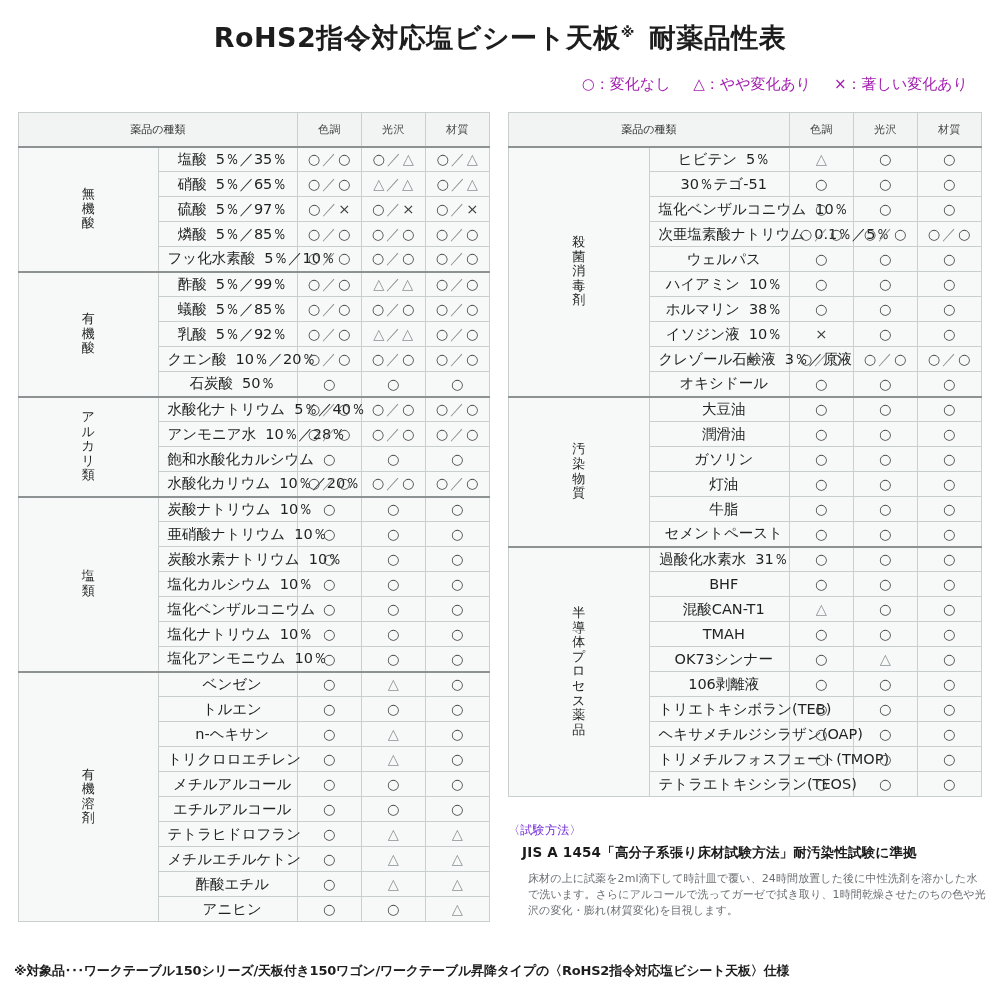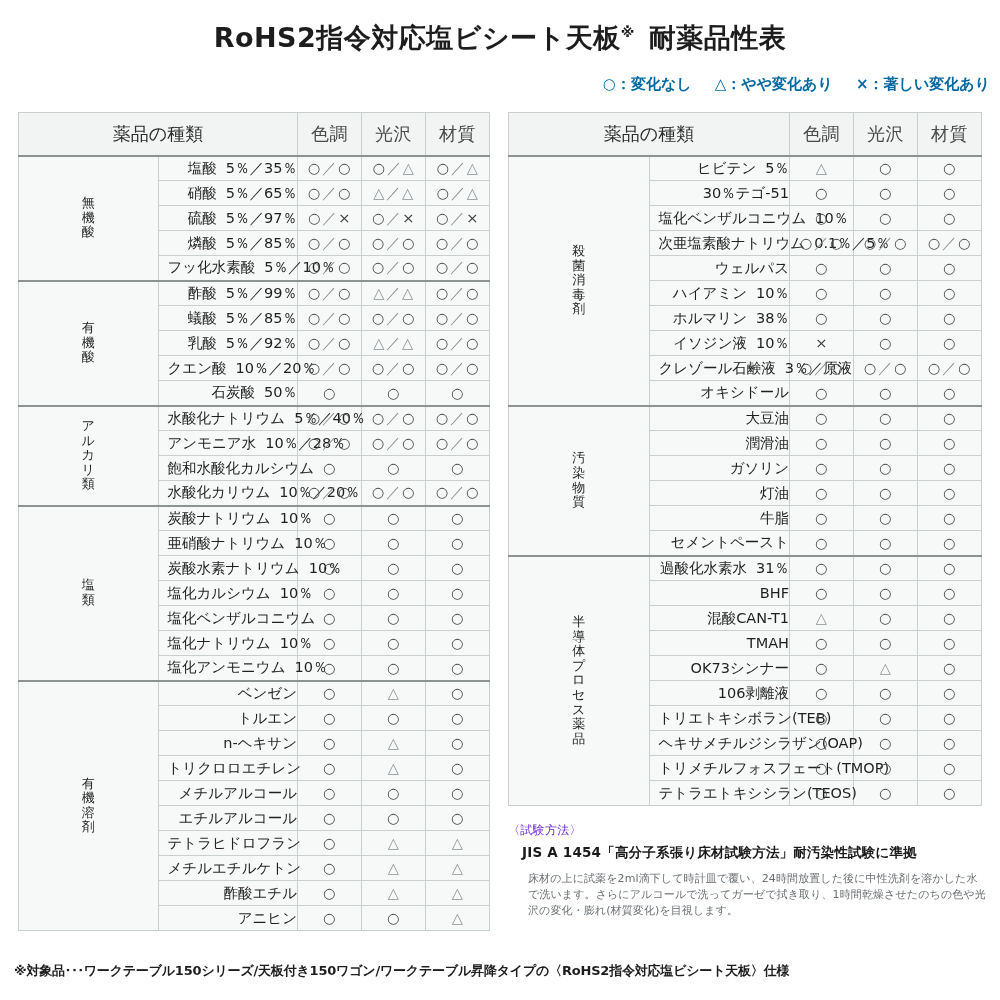--- a/index.html
+++ b/index.html
@@ -18,22 +18,22 @@
     position:absolute; left:0; top:20px; width:1000px;
     text-align:center;
     font-size:27px; font-weight:bold; letter-spacing:0.5px;
     color:#1d1d1d;
     white-space:nowrap;
   }
   .title .sup { font-size:14px; vertical-align:super; }
   .title .gap { display:inline-block; width:14px; }
 
   .legend {
-    position:absolute; right:10px; top:75px;
-    font-size:15px; color:#0369a1; white-space:nowrap;font-weight:bold;
+    position:absolute; right:32px; top:75px;
+    font-size:15px; color:#a21caf; white-space:nowrap;
   }
   .legend span.itm { margin-left:18px; }
   .legend span.itm:first-child { margin-left:0; }
 
   
   .tbl-wrap { position:absolute; }
   .tbl-wrap.left  { left:18px;  top:112px; width:472px; }
   .tbl-wrap.right { left:508px; top:112px; width:474px; }
 
   table.ct {
@@ -42,41 +42,41 @@
     table-layout:fixed;
   }
   table.ct td, table.ct th {
     border:1px solid #c9cece;
     padding:0;
     height:25px;
     font-weight:normal;
     background:#f7f8f8;
   }
   table.ct thead th {
-    height:43px;
+    height:34px;
     background:#f2f3f3;
-    font-size:18px;
+    font-size:11px;
     border-bottom:2px solid #8d9393;
   }
   table.ct { border:1px solid #8d9393; }
 
   .grp {
     width:34px;
     text-align:center;
     font-size:13px;
     line-height:1.12;
     color:#1f1f1f;
     border-right:1px solid #c9cece !important;
     background:#f7f8f8;
     vertical-align:middle;
     letter-spacing:0;
   }
   .grp .vchar { display:block; }
   .name {
-    text-align:right;
+    text-align:center;
     padding-left:9px !important;
     font-size:14.5px;
     white-space:nowrap;
     color:#1f1f1f;
   }
   .name .conc { margin-left:9px; }
   .val {
     width:64px; text-align:center;
     font-size:14.5px;
     color:#4a4a4a;

